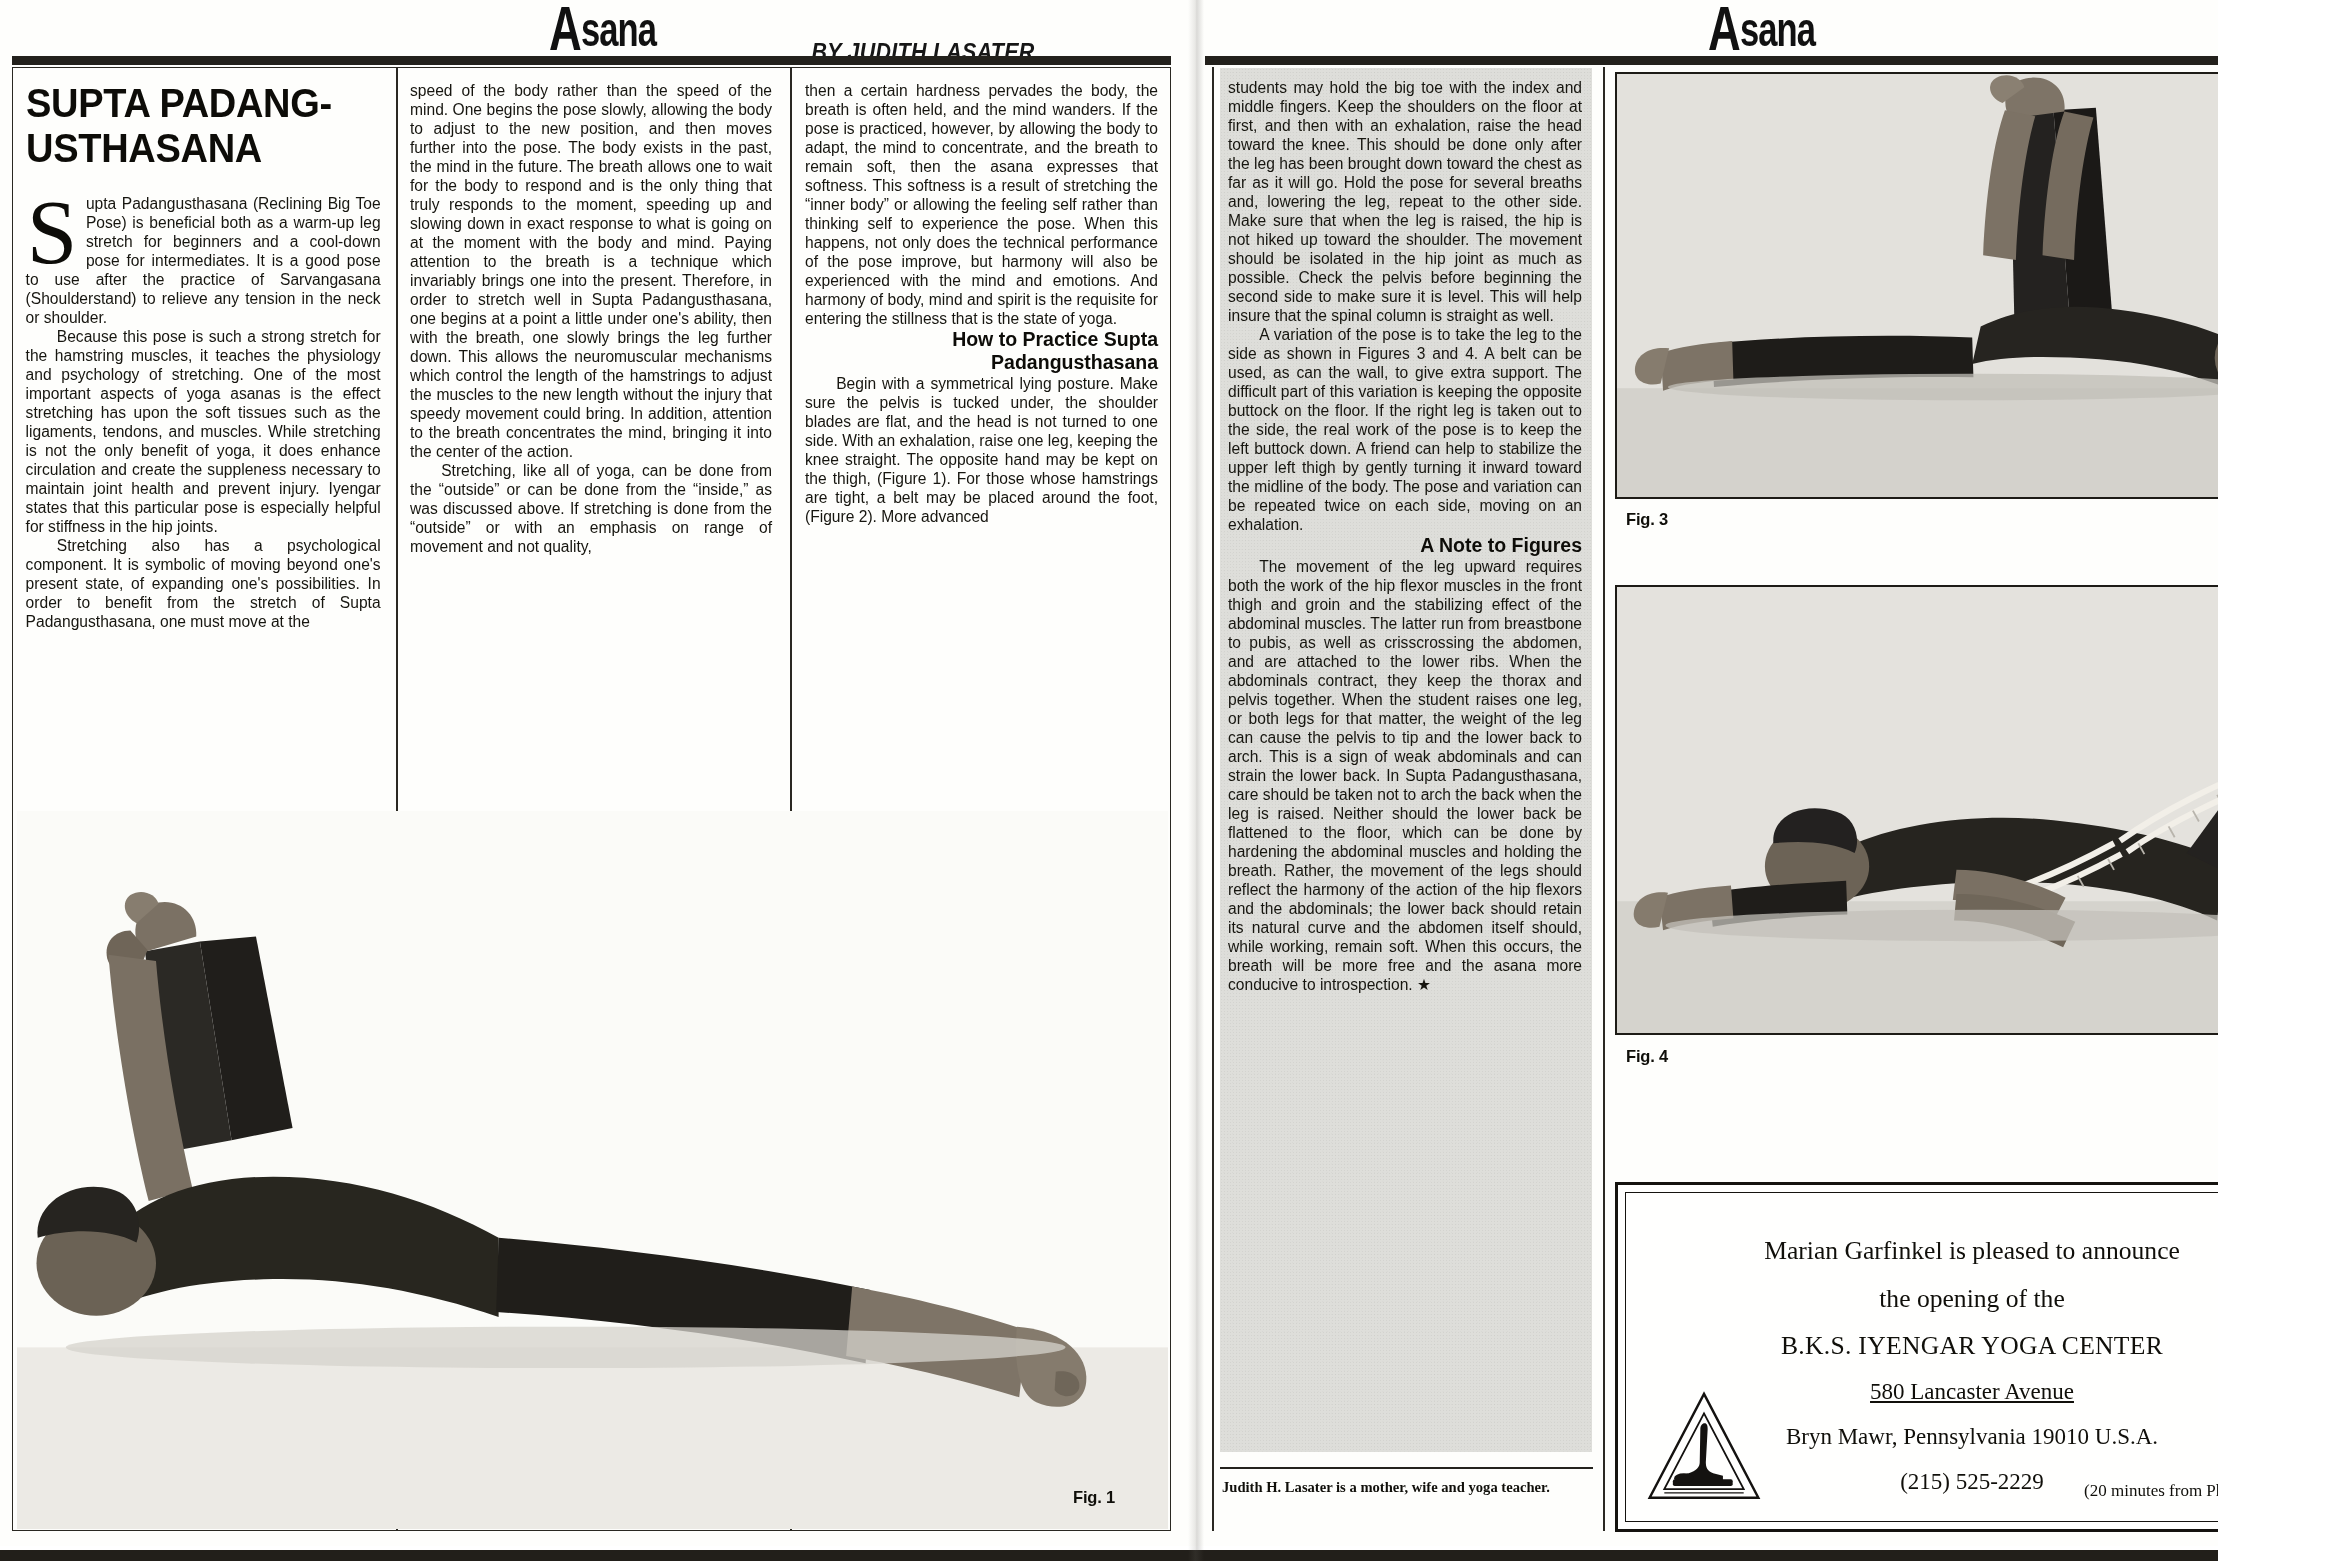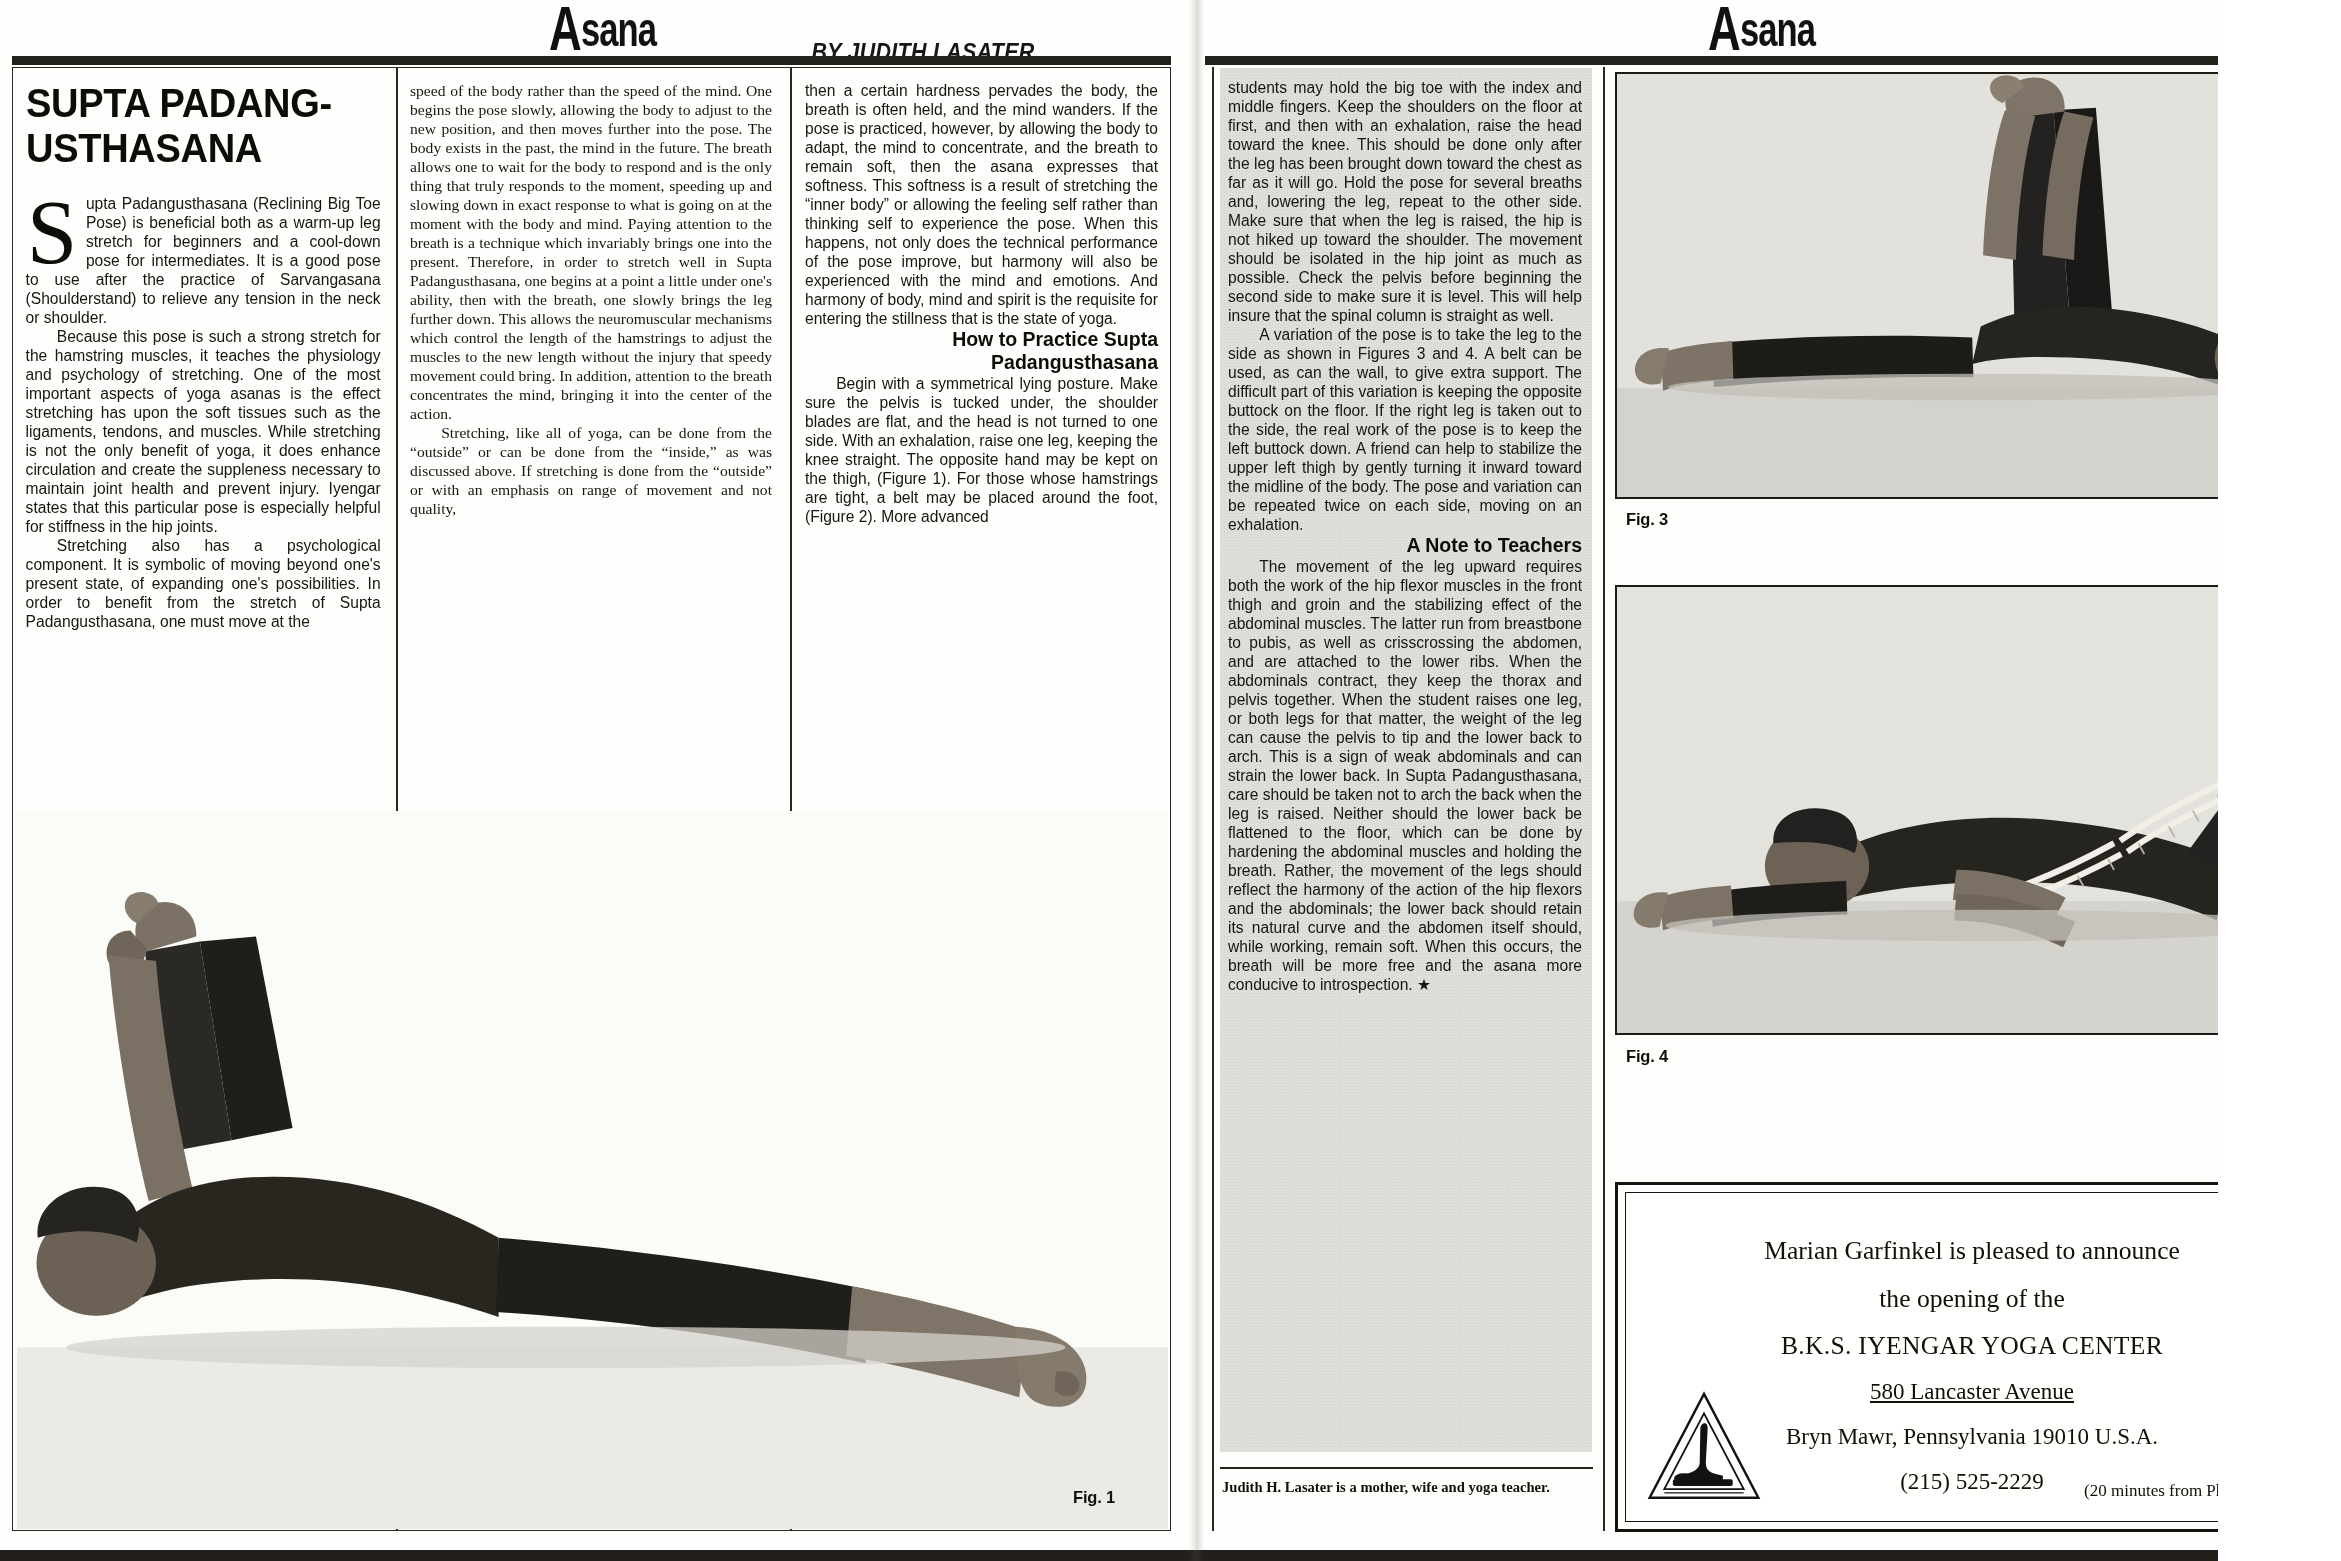--- a/index.html
+++ b/index.html
@@ -258,21 +258,21 @@
     <div>SUPTA PADANG-</div>
     <div>USTHASANA</div>
   </div>
 
   <div class="col" style="left:25.6px; top:194px; width:355px;">
     <p class="noindent dropcap-wrap"><span class="dropcap">S</span><span>upta Padangusthasana (Reclining Big Toe Pose) is beneficial both as a warm-up leg stretch for beginners and a cool-down pose for intermediates. It is a good pose to use after the practice of Sarvangasana (Shoulderstand) to relieve any tension in the neck or shoulder.</span></p>
     <p>Because this pose is such a strong stretch for the hamstring muscles, it teaches the physiology and psychology of stretching. One of the most important aspects of yoga asanas is the effect stretching has upon the soft tissues such as the ligaments, tendons, and muscles. While stretching is not the only benefit of yoga, it does enhance circulation and create the suppleness necessary to maintain joint health and prevent injury. Iyengar states that this particular pose is especially helpful for stiffness in the hip joints.</p>
     <p>Stretching also has a psychological component. It is symbolic of moving beyond one's present state, of expanding one's possibilities. In order to benefit from the stretch of Supta Padangusthasana, one must move at the</p>
   </div>
 
-  <div class="col" style="left:410px; top:81px; width:362px;font-family:Liberation Serif, serif;">
+  <div class="col" style="left:410px; top:81px; width:362px;">
     <p class="noindent">speed of the body rather than the speed of the mind. One begins the pose slowly, allowing the body to adjust to the new position, and then moves further into the pose. The body exists in the past, the mind in the future. The breath allows one to wait for the body to respond and is the only thing that truly responds to the moment, speeding up and slowing down in exact response to what is going on at the moment with the body and mind. Paying attention to the breath is a technique which invariably brings one into the present. Therefore, in order to stretch well in Supta Padangusthasana, one begins at a point a little under one's ability, then with the breath, one slowly brings the leg further down. This allows the neuromuscular mechanisms which control the length of the hamstrings to adjust the muscles to the new length without the injury that speedy movement could bring. In addition, attention to the breath concentrates the mind, bringing it into the center of the action.</p>
     <p>Stretching, like all of yoga, can be done from the “outside” or can be done from the “inside,” as was discussed above. If stretching is done from the “outside” or with an emphasis on range of movement and not quality,</p>
   </div>
 
   <div class="col" style="left:805px; top:81px; width:353px;">
     <p class="noindent">then a certain hardness pervades the body, the breath is often held, and the mind wanders. If the pose is practiced, however, by allowing the body to adapt, the mind to concentrate, and the breath to remain soft, then the asana expresses that softness. This softness is a result of stretching the “inner body” or allowing the feeling self rather than thinking self to experience the pose. When this happens, not only does the technical performance of the pose improve, but harmony will also be experienced with the mind and emotions. And harmony of body, mind and spirit is the requisite for entering the stillness that is the state of yoga.</p>
     <p class="subhead">
       <span>How to Practice Supta</span><br>
       <span>Padangusthasana</span>
     </p>
@@ -359,21 +359,21 @@
   </div>
   <div class="figlabel" style="left:1073px; top:1488px;">Fig. 1</div>
 
   <div class="shaded" style="left:1220px; top:68px; width:372px; height:1384px;"></div>
   <div class="vrule" style="left:1212px; top:67px; height:1464px;"></div>
   <div class="vrule" style="left:1603px; top:67px; height:1464px;"></div>
 
   <div class="col" style="left:1228px; top:78px; width:354px;">
     <p class="noindent">students may hold the big toe with the index and middle fingers. Keep the shoulders on the floor at first, and then with an exhalation, raise the head toward the knee. This should be done only after the leg has been brought down toward the chest as far as it will go. Hold the pose for several breaths and, lowering the leg, repeat to the other side. Make sure that when the leg is raised, the hip is not hiked up toward the shoulder. The movement should be isolated in the hip joint as much as possible. Check the pelvis before beginning the second side to make sure it is level. This will help insure that the spinal column is straight as well.</p>
     <p>A variation of the pose is to take the leg to the side as shown in Figures 3 and 4. A belt can be used, as can the wall, to give extra support. The difficult part of this variation is keeping the opposite buttock on the floor. If the right leg is taken out to the side, the real work of the pose is to keep the left buttock down. A friend can help to stabilize the upper left thigh by gently turning it inward toward the midline of the body. The pose and variation can be repeated twice on each side, moving on an exhalation.</p>
-    <p class="subhead">A Note to Teachers</p>
+    <p class="subhead">A Note to Figures</p>
     <p>The movement of the leg upward requires both the work of the hip flexor muscles in the front thigh and groin and the stabilizing effect of the abdominal muscles. The latter run from breastbone to pubis, as well as crisscrossing the abdomen, and are attached to the lower ribs. When the abdominals contract, they keep the thorax and pelvis together. When the student raises one leg, or both legs for that matter, the weight of the leg can cause the pelvis to tip and the lower back to arch. This is a sign of weak abdominals and can strain the lower back. In Supta Padangusthasana, care should be taken not to arch the back when the leg is raised. Neither should the lower back be flattened to the floor, which can be done by hardening the abdominal muscles and holding the breath. Rather, the movement of the legs should reflect the harmony of the action of the hip flexors and the abdominals; the lower back should retain its natural curve and the abdomen itself should, while working, remain soft. When this occurs, the breath will be more free and the asana more conducive to introspection. ★</p>
   </div>
 
   <div class="rule-thin" style="left:1220px; top:1467px; width:373px; height:1.8px;"></div>
   <div class="credit" style="left:1222px; top:1478px; width:370px;font-family:Liberation Serif, serif;">Judith H. Lasater is a mother, wife and yoga teacher.</div>
 
   <div class="photo" style="left:1615px; top:72px; width:712px; height:427px;">
     <div class="grain"></div>
     <svg viewBox="0 0 1168 700" preserveAspectRatio="none">
       <rect x="0" y="0" width="1168" height="700" fill="#e3e1dc"></rect>

